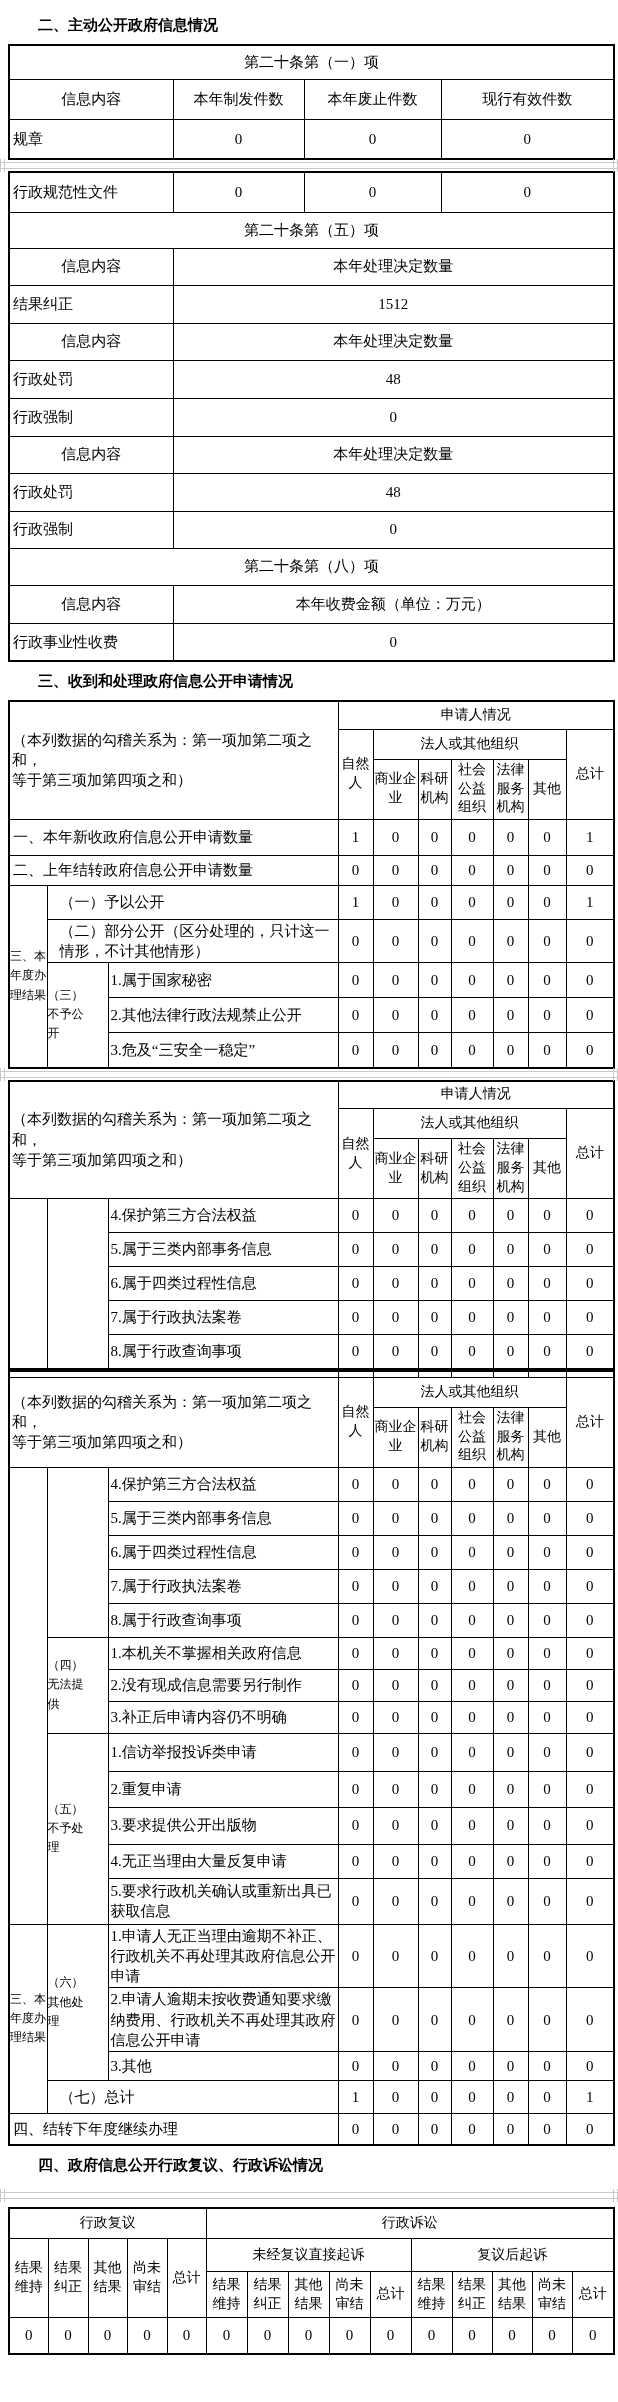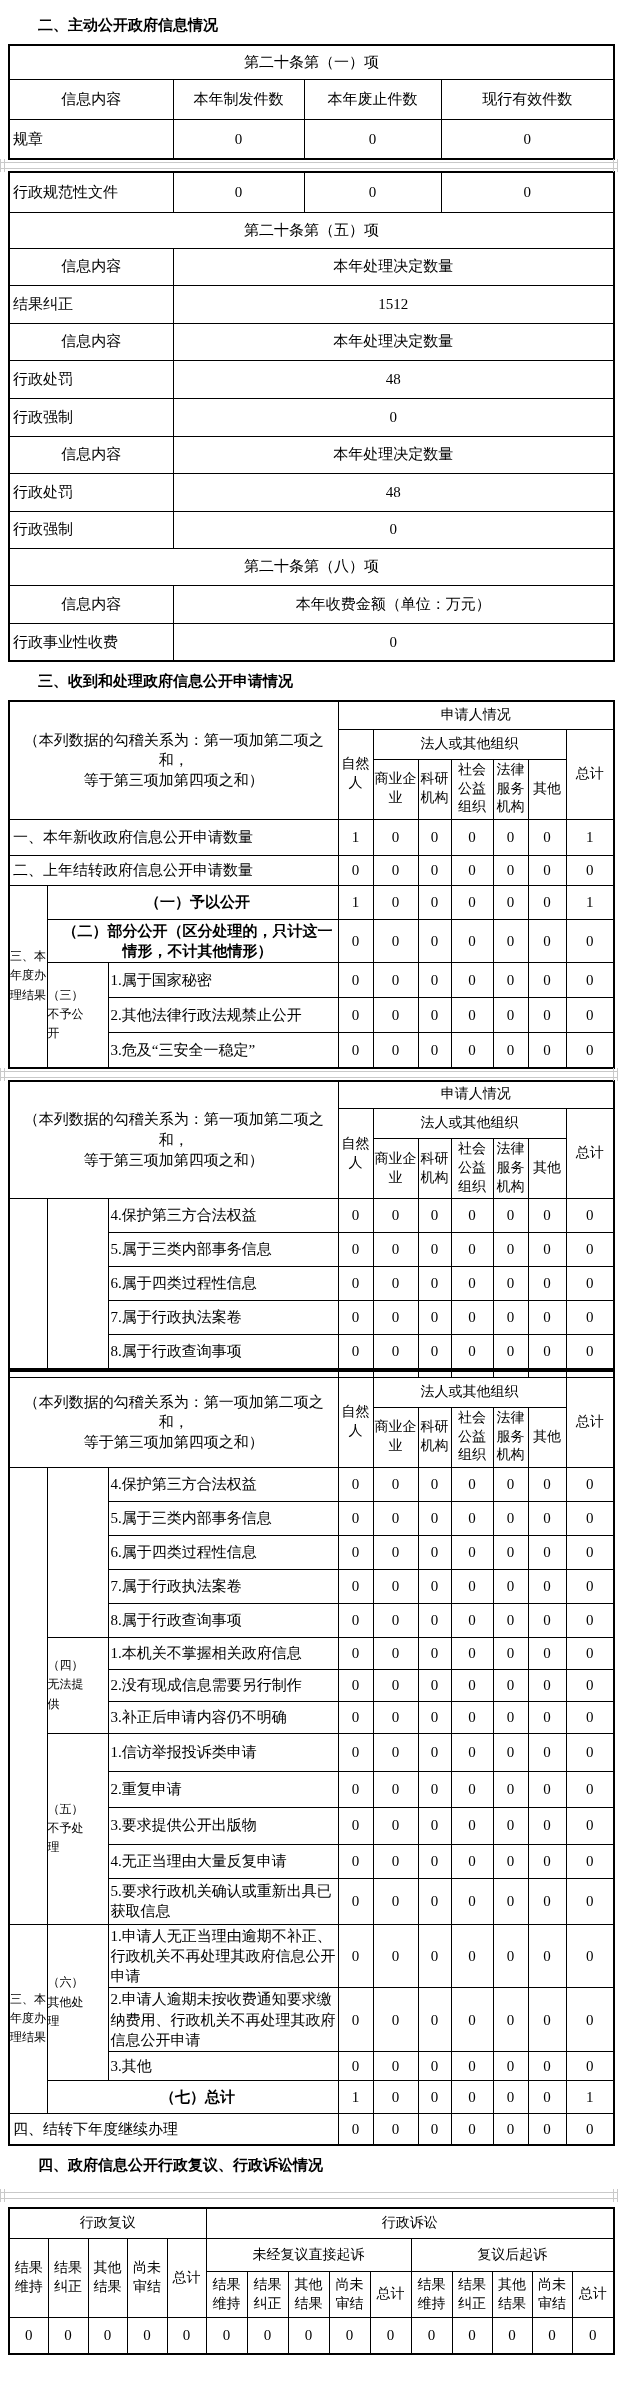--- a/index.html
+++ b/index.html
@@ -4,24 +4,24 @@
 <style>
   html,body{margin:0;padding:0;background:#fff;}
   body{width:618px;color:#000;font-family:"Liberation Serif","DejaVu Serif",serif;}
   .page{width:516px;padding-top:6px;}
   .title{font-weight:bold;font-size:15px;margin:10px 0 9px 38px;}
   table{border-collapse:collapse;table-layout:fixed;margin-left:8px;width:605px;border:2px solid #000;}
   td{border:1px solid #000;font-size:15px;vertical-align:middle;padding:1px 2px;overflow:hidden;line-height:1.35;}
   td.sec{text-align:center;}
   td.colh{text-align:center;}
   td.lbl{text-align:left;padding-left:3px;}
-  td.lbl2{text-align:center;padding-left:12px;font-weight:bold;}
+  td.lbl2{text-align:left;padding-left:12px;}
   td.item{text-align:left;padding-left:2px;}
   td.v{text-align:center;}
-  td.note{text-align:center;white-space:pre-line;font-size:15px;}
+  td.note{white-space:pre-line;font-size:15px;}
   td.small{text-align:center;font-size:14px;padding:0 1px;}
   td.vlabel{text-align:left;white-space:pre-line;font-size:12px;padding:0;line-height:1.6;}
   td.empty{padding:0;}
   tr.strip td{height:5px;padding:0;border-top:1px solid #000;}
   .pb{height:5px;width:618px;border-top:1px solid #c9c9c9;border-bottom:1px solid #c9c9c9;margin:2px 0;position:relative;}
   .pb::before,.pb::after{content:"";position:absolute;top:-4px;bottom:-4px;width:3px;border-left:1px solid #c9c9c9;border-right:1px solid #c9c9c9;}
   .pb::before{left:0;}
   .pb::after{right:0;}
   .gap6{height:6px;}
 </style>

